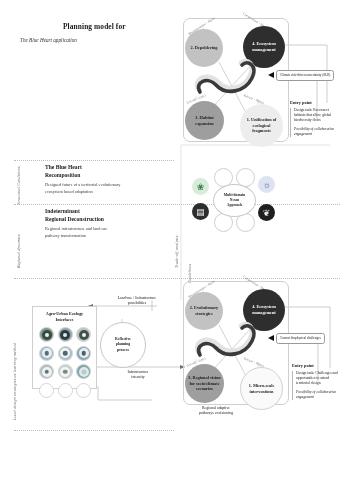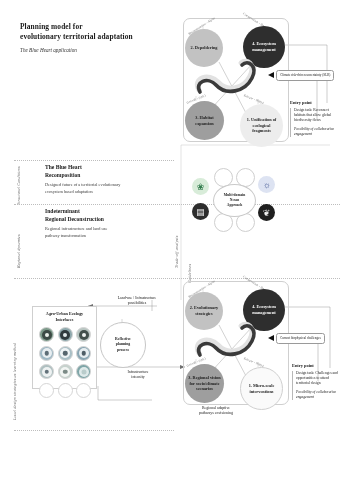--- a/index.html
+++ b/index.html
@@ -5,21 +5,21 @@
   html,body{margin:0;padding:0;}
   body{
     width:340px;height:480px;background:#ffffff;
     font-family:"Liberation Serif", serif;
     color:#1a1a1a;position:relative;overflow:hidden;
   }
   .page{position:absolute;inset:0;}
 
   
   .title{position:absolute;left:20px;top:22px;width:160px;}
-  .title .t1{font-size:7.4px;font-weight:bold;line-height:1.35;letter-spacing:.1px;}
+  .title .t1{font-size:7.4px;font-weight:bold;line-height:1.35;letter-spacing:.1px;margin-left:43px;}
   .title .t2{font-size:5.2px;font-style:italic;color:#333;margin-top:5px;}
 
   
   .vlabel{
     position:absolute;font-size:4.1px;font-style:italic;color:#6a6a6a;
     transform-origin:0 0;transform:rotate(-90deg);white-space:nowrap;
     letter-spacing:.15px;
   }
 
   
@@ -107,21 +107,20 @@
   }
   .reflect span{font-size:3.8px;font-weight:bold;line-height:1.35;}
 </style>
 </head>
 <body>
 
 <div class="page">
 
   <div class="title">
     <div class="t1">Planning model for</div>
-    <div class="t1">evolutionary territorial adaptation</div>
     <div class="t2">The Blue Heart application</div>
   </div>
 
   <svg class="layer">
 
     <g stroke="#9b9b9b" stroke-width="0.45" fill="none">
       <line x1="219" y1="62" x2="246" y2="113"></line>
       <line x1="252" y1="64" x2="210" y2="110"></line>
     </g>
 

